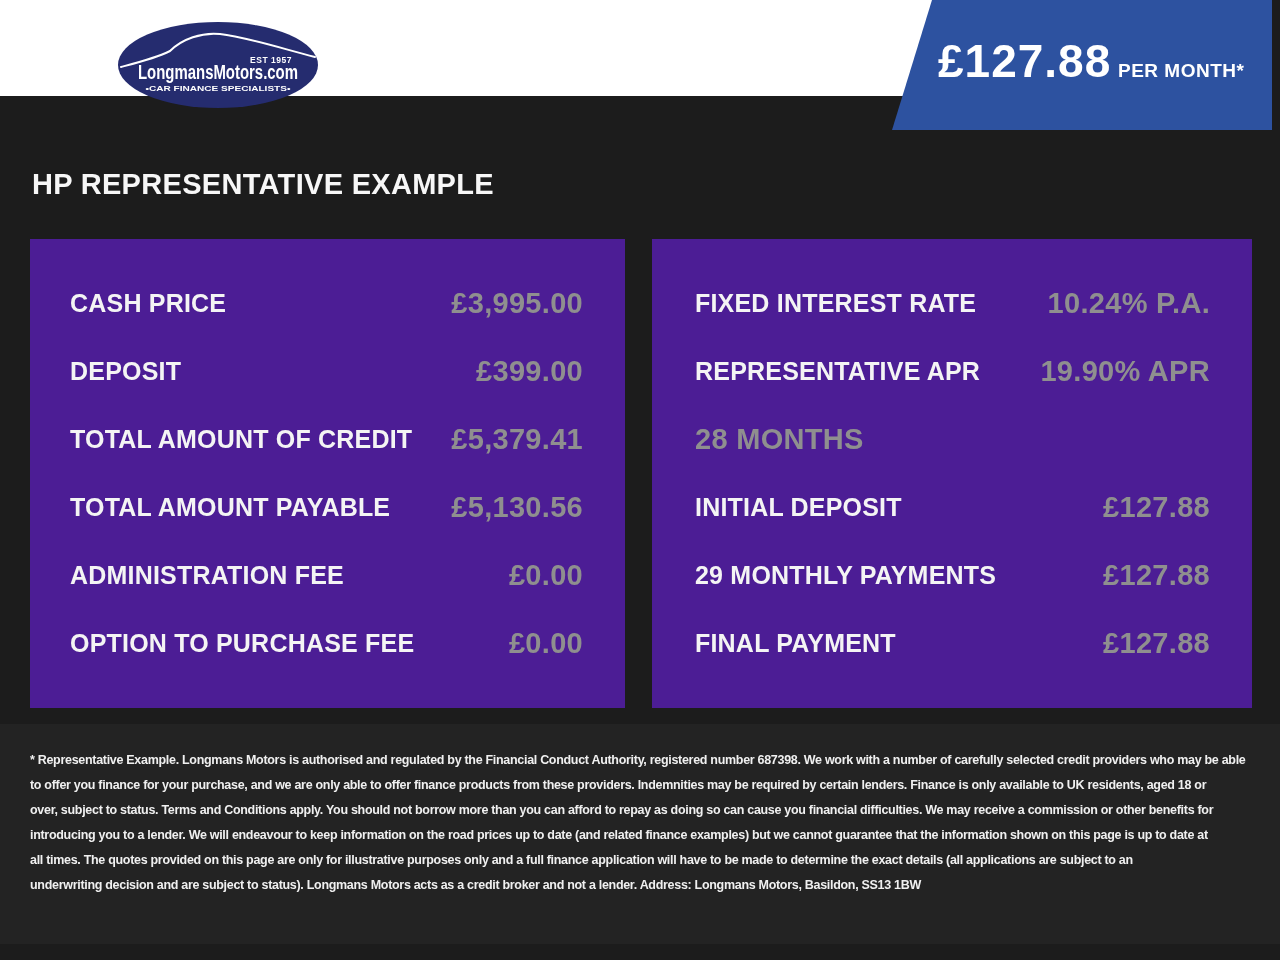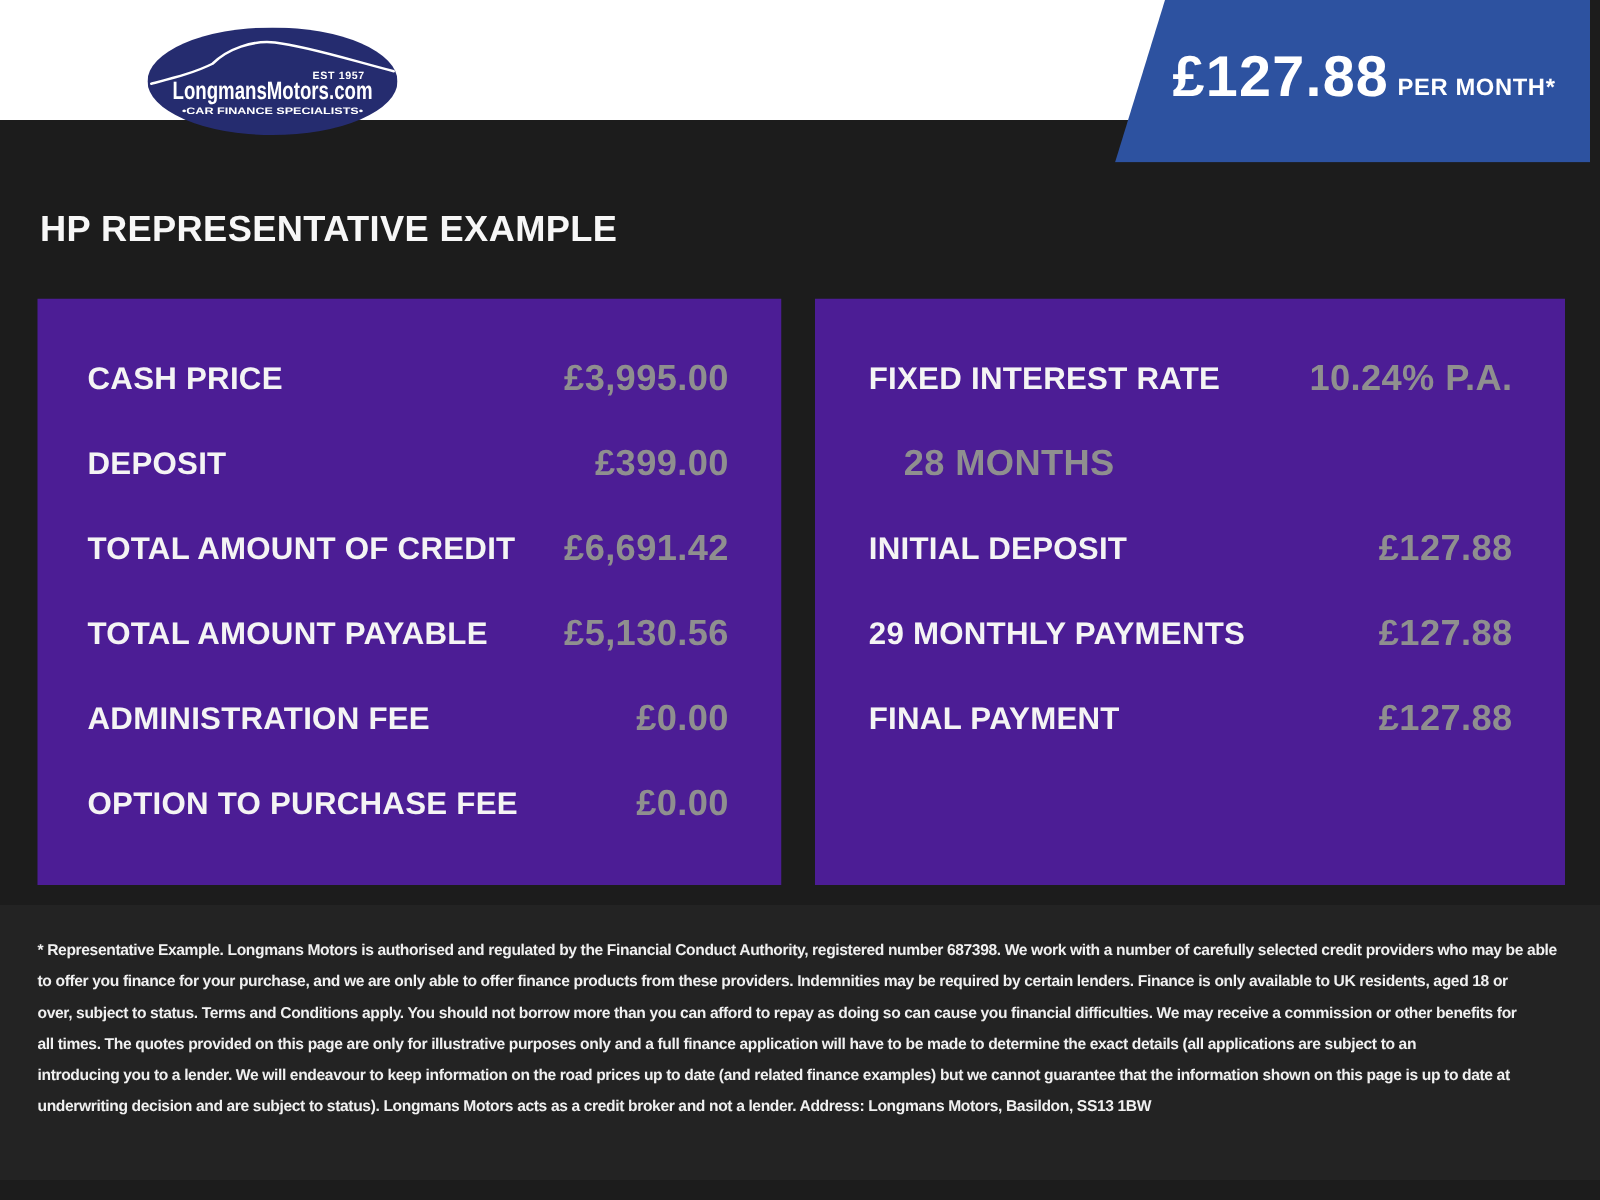--- a/index.html
+++ b/index.html
@@ -44,21 +44,21 @@
   }
   .panel-left{left:30px;width:595px;}
   .panel-right{left:652px;width:600px;padding-left:43px;}
   .finance-row{
     height:68px;display:flex;justify-content:space-between;align-items:center;
   }
   .finance-label{
     color:#f4f4f4;font-size:25px;font-weight:bold;letter-spacing:.2px;white-space:nowrap;
   }
   .finance-value{
-    color:#8f8f8f;font-size:29px;font-weight:bold;letter-spacing:.3px;white-space:nowrap;margin-left:28px;
+    color:#8f8f8f;font-size:29px;font-weight:bold;letter-spacing:.3px;white-space:nowrap;
   }
   
   .disclaimer-footer{
     position:absolute;left:0;top:724px;width:1280px;height:220px;
     background:#232323;
     box-sizing:border-box;padding:24px 30px 0 30px;
   }
   .disclaimer-line{
     color:#f0f0f0;font-size:12.5px;font-weight:bold;letter-spacing:-0.3px;
     line-height:25px;white-space:nowrap;
@@ -90,40 +90,44 @@
   <div class="finance-row">
     <span class="finance-label">CASH PRICE</span>
     <span class="finance-value">£3,995.00</span>
   </div>
   <div class="finance-row">
     <span class="finance-label">DEPOSIT</span>
     <span class="finance-value">£399.00</span>
   </div>
   <div class="finance-row">
     <span class="finance-label">TOTAL AMOUNT OF CREDIT</span>
-    <span class="finance-value">£6,691.42</span>
+    <span class="finance-value">£5,379.41</span>
   </div>
   <div class="finance-row">
     <span class="finance-label">TOTAL AMOUNT PAYABLE</span>
     <span class="finance-value">£5,130.56</span>
   </div>
   <div class="finance-row">
     <span class="finance-label">ADMINISTRATION FEE</span>
     <span class="finance-value">£0.00</span>
   </div>
   <div class="finance-row">
     <span class="finance-label">OPTION TO PURCHASE FEE</span>
     <span class="finance-value">£0.00</span>
   </div>
 </div>
 
 <div class="panel panel-right">
   <div class="finance-row">
     <span class="finance-label">FIXED INTEREST RATE</span>
     <span class="finance-value">10.24% P.A.</span>
+  </div>
+  <div class="finance-row">
+    <span class="finance-label">REPRESENTATIVE APR</span>
+    <span class="finance-value">19.90% APR</span>
   </div>
   <div class="finance-row">
     <span class="finance-value">28 MONTHS</span>
   </div>
   <div class="finance-row">
     <span class="finance-label">INITIAL DEPOSIT</span>
     <span class="finance-value">£127.88</span>
   </div>
   <div class="finance-row">
     <span class="finance-label">29 MONTHLY PAYMENTS</span>
@@ -132,16 +136,16 @@
   <div class="finance-row">
     <span class="finance-label">FINAL PAYMENT</span>
     <span class="finance-value">£127.88</span>
   </div>
 </div>
 
 <div class="disclaimer-footer">
   <div class="disclaimer-line">* Representative Example. Longmans Motors is authorised and regulated by the Financial Conduct Authority, registered number 687398. We work with a number of carefully selected credit providers who may be able</div>
   <div class="disclaimer-line">to offer you finance for your purchase, and we are only able to offer finance products from these providers. Indemnities may be required by certain lenders. Finance is only available to UK residents, aged 18 or</div>
   <div class="disclaimer-line">over, subject to status. Terms and Conditions apply. You should not borrow more than you can afford to repay as doing so can cause you financial difficulties. We may receive a commission or other benefits for</div>
+  <div class="disclaimer-line">introducing you to a lender. We will endeavour to keep information on the road prices up to date (and related finance examples) but we cannot guarantee that the information shown on this page is up to date at</div>
   <div class="disclaimer-line">all times. The quotes provided on this page are only for illustrative purposes only and a full finance application will have to be made to determine the exact details (all applications are subject to an</div>
-  <div class="disclaimer-line">introducing you to a lender. We will endeavour to keep information on the road prices up to date (and related finance examples) but we cannot guarantee that the information shown on this page is up to date at</div>
   <div class="disclaimer-line">underwriting decision and are subject to status). Longmans Motors acts as a credit broker and not a lender. Address: Longmans Motors, Basildon, SS13 1BW</div>
 </div>
 
 </body></html>

